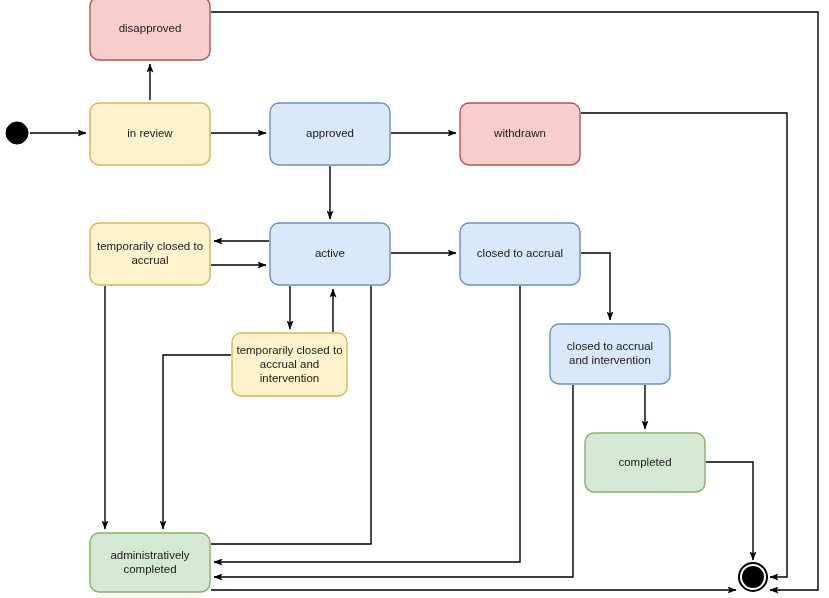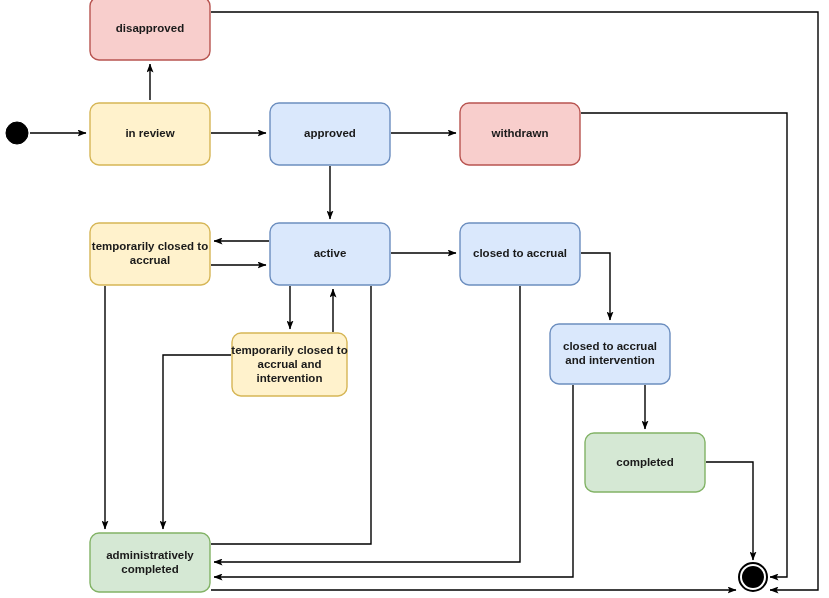--- a/index.html
+++ b/index.html
@@ -9,21 +9,20 @@
   }
   body {
     font-family: "Liberation Sans", sans-serif;
   }
   #diagram-root {
     position: relative;
     width: 829px;
     height: 598px;
     background: #ffffff;
     overflow: hidden;
-    font-weight: bold;
   }
   svg.canvas {
     position: absolute;
     left: 0;
     top: 0;
     width: 829px;
     height: 598px;
     display: block;
   }
   .state-label {

